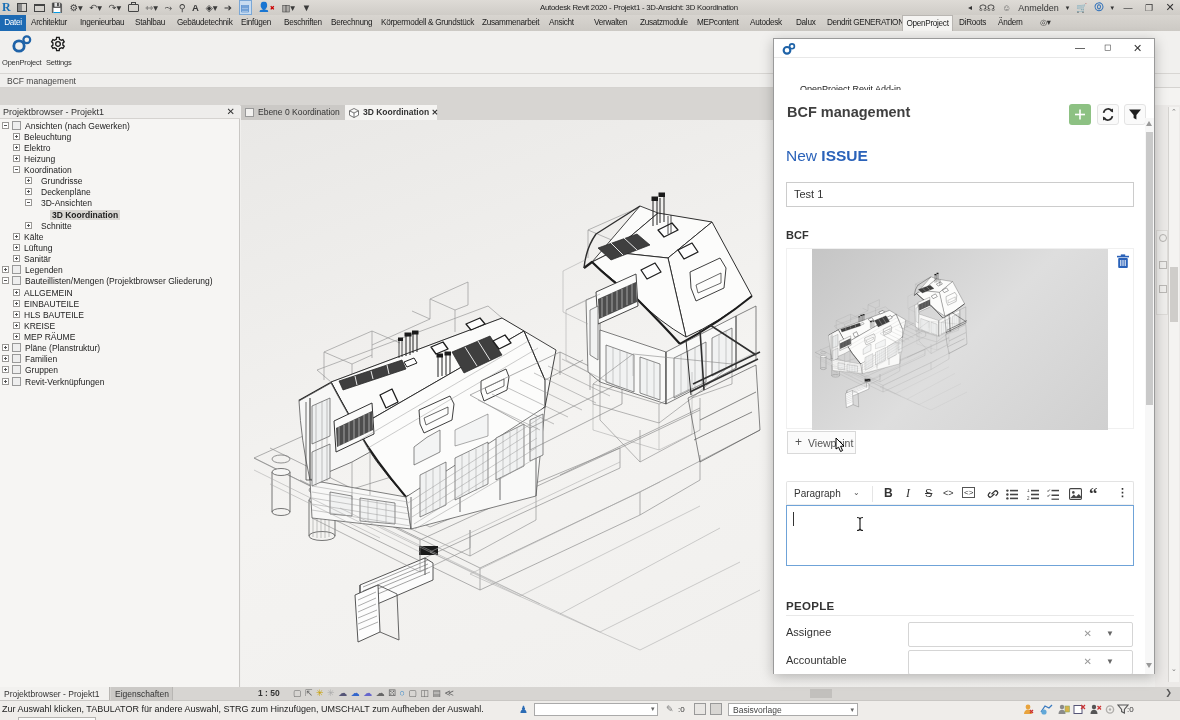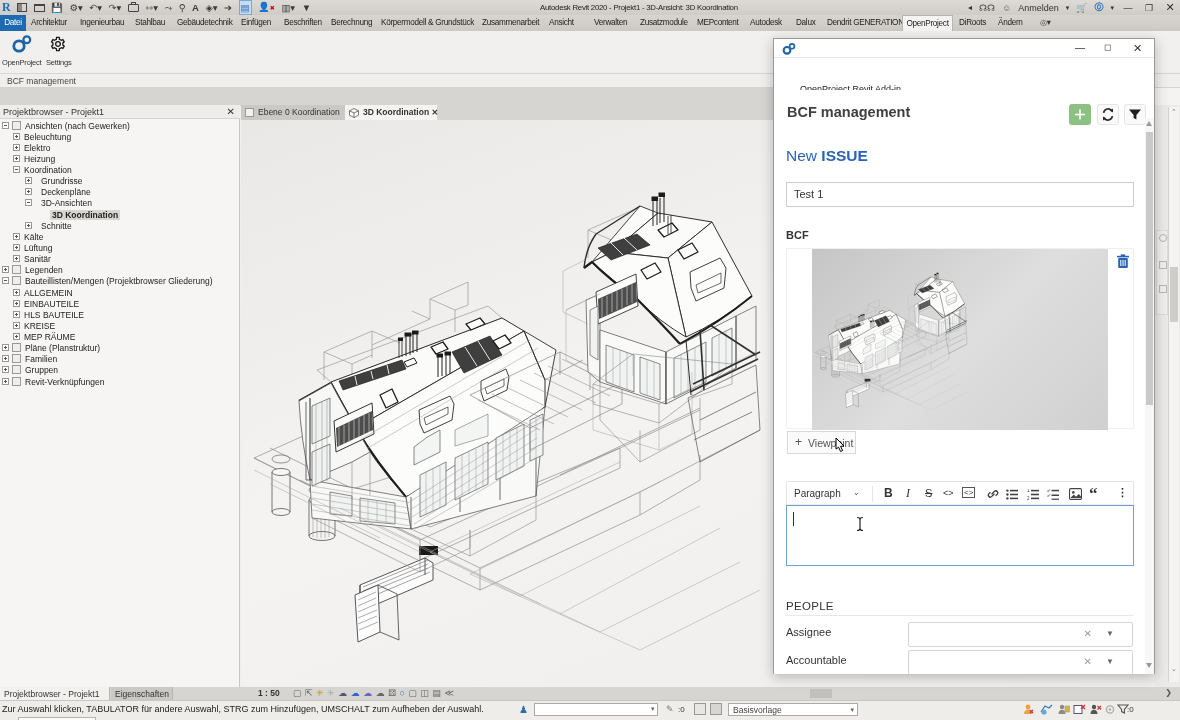--- a/index.html
+++ b/index.html
@@ -714,21 +714,21 @@
  <span class="edi" style="left:330px;font-size:11px;font-weight:bold;top:4px;">⋮</span>
 </div>
 <div style="position:absolute;left:12px;top:415px;width:348px;height:61px;border:1px solid #6fa3d8;">
  <div style="position:absolute;left:6px;top:6px;width:1px;height:14px;background:#333;"></div>
  <svg style="position:absolute;left:68px;top:10px;" width="10" height="16" viewBox="0 0 10 16">
             <g stroke="#222" stroke-width="1.2" fill="none">
               <path d="M2 1.5c2 0 3 .5 3 2v9c0 1.5-1 2-3 2M8 1.5c-2 0-3 .5-3 2v9c0 1.5 1 2 3 2"></path>
             </g>
           </svg>
 </div>
-<div style="position:absolute;left:12px;top:510px;font-size:11.5px;font-weight:normal;color:#333;letter-spacing:0.3px;">PEOPLE</div>
+<div style="position:absolute;left:12px;top:510px;font-size:11.5px;font-weight:bold;color:#333;letter-spacing:0.3px;">PEOPLE</div>
 <div style="position:absolute;left:12px;top:525px;width:348px;height:1px;background:#e8e8e8;"></div>
 <div style="position:absolute;left:12px;top:536px;font-size:11px;color:#333;">Assignee</div>
 <div style="position:absolute;left:134px;top:532px;width:225px;height:25px;border:1px solid #d5d5d5;border-radius:2px;">
  <span style="position:absolute;right:40px;top:5px;font-size:10px;color:#999;">✕</span>
  <span style="position:absolute;right:18px;top:6px;font-size:8px;color:#666;">▼</span>
 </div>
 <div style="position:absolute;left:12px;top:564px;font-size:11px;color:#333;">Accountable</div>
 <div style="position:absolute;left:134px;top:560px;width:225px;height:25px;border:1px solid #d5d5d5;border-radius:2px;">
  <span style="position:absolute;right:40px;top:5px;font-size:10px;color:#999;">✕</span>
  <span style="position:absolute;right:18px;top:6px;font-size:8px;color:#666;">▼</span>

